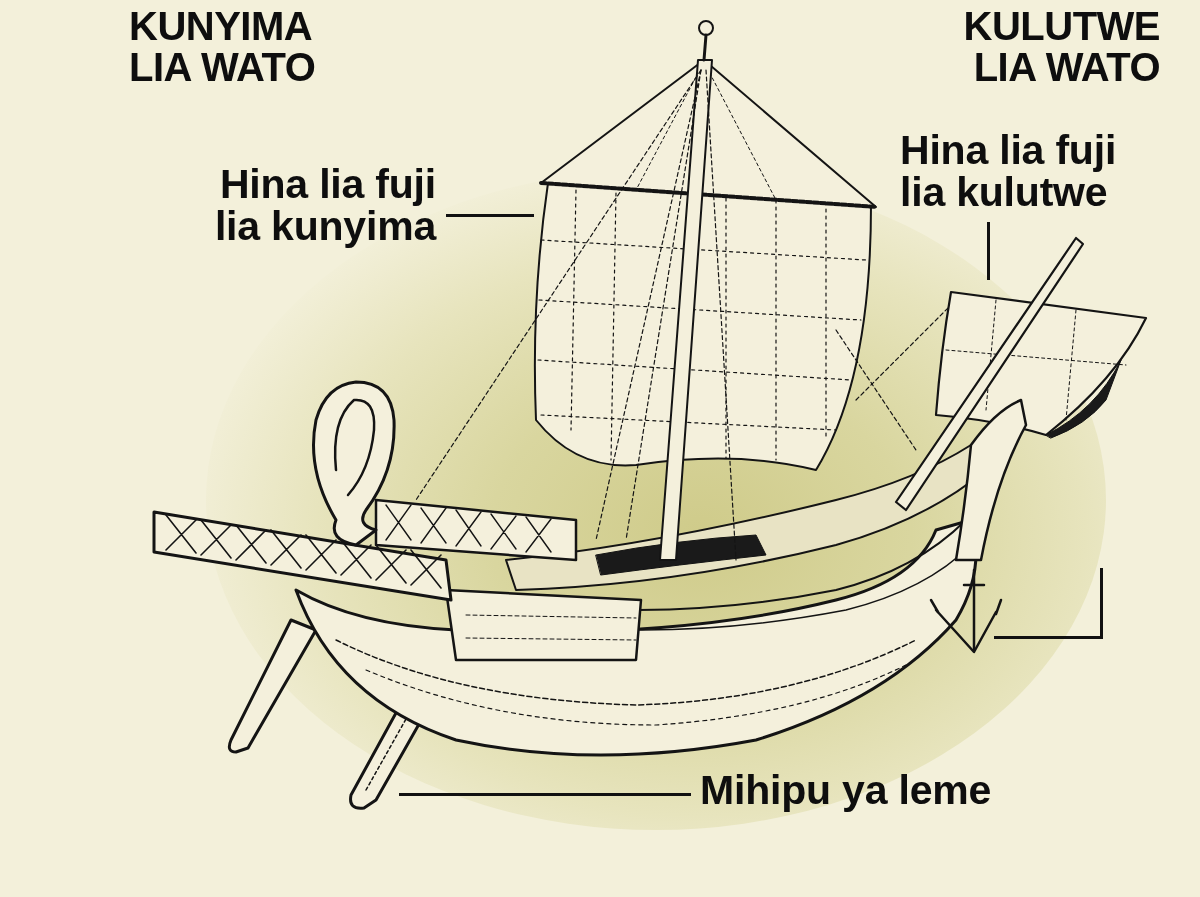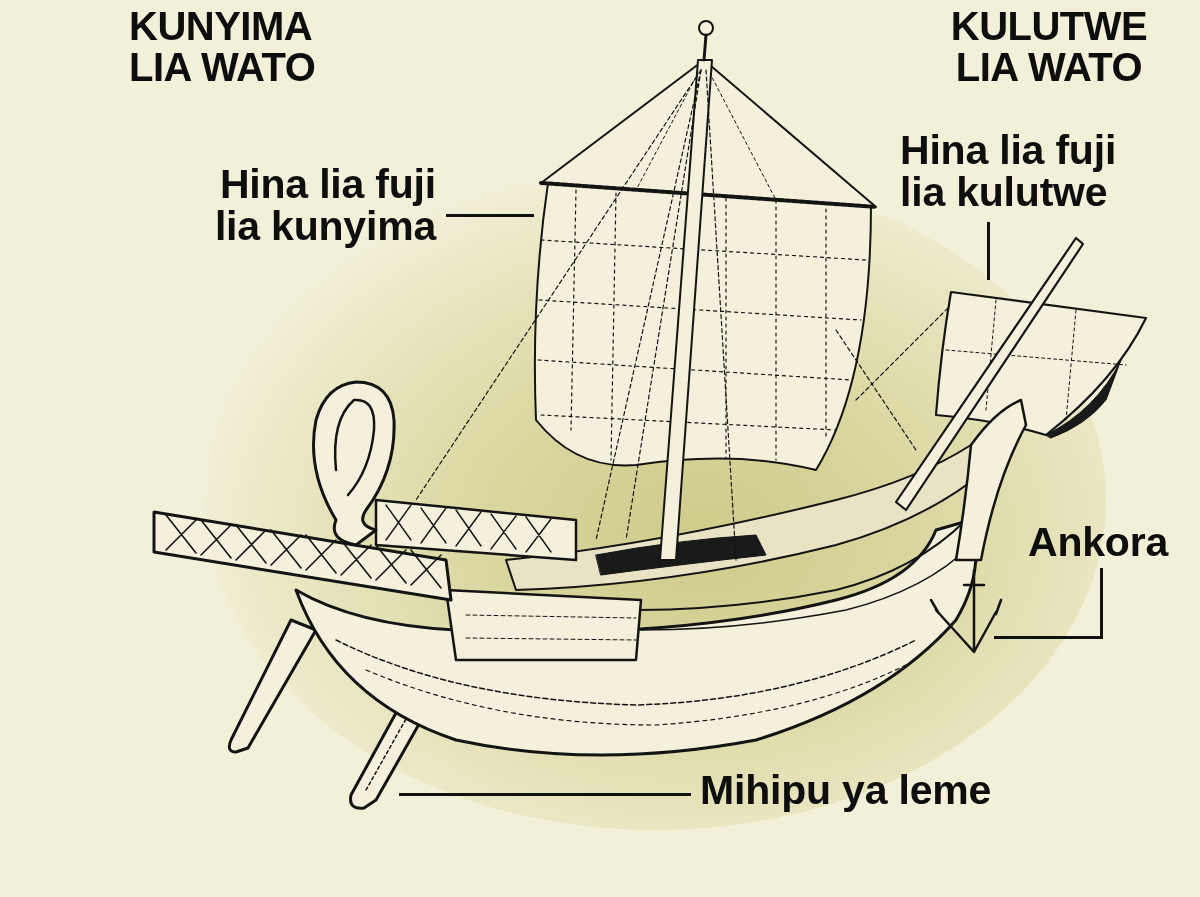--- a/index.html
+++ b/index.html
@@ -109,30 +109,29 @@
         <line x1="938" y1="570" x2="938" y2="650"></line>
         <line x1="928" y1="585" x2="948" y2="585"></line>
         <path d="M900 610 L938 652 L960 612"></path>
         <path d="M895 600 L902 612 M965 600 L960 614"></path>
       </g>
     </g>
   </svg>
 
   <div class="label heading" style="left:93px; top:6px;">KUNYIMA
 LIA WATO</div>
-  <div class="label heading" style="left:902px; top:6px; text-align:center; width:222px;">KULUTWE
+  <div class="label heading" style="left:902px; top:6px; text-align:right; width:222px;">KULUTWE
 LIA WATO</div>
 
   <div class="label part" style="left:152px; top:164px; text-align:right; width:248px;">Hina lia fuji
 lia kunyima</div>
   <div class="leader" style="left:410px; top:214px; width:88px; height:3px;"></div>
 
   <div class="label part" style="left:864px; top:130px;">Hina lia fuji
 lia kulutwe</div>
   <div class="leader" style="left:951px; top:222px; width:3px; height:58px;"></div>
 
-  <div class="label part" style="left:992px; top:522px;">Ankora</div>
   <div class="leader" style="left:1064px; top:568px; width:3px; height:70px;"></div>
   <div class="leader" style="left:958px; top:636px; width:109px; height:3px;"></div>
 
   <div class="label part" style="left:664px; top:770px;text-align:center;">Mihipu ya leme</div>
   <div class="leader" style="left:363px; top:793px; width:292px; height:3px;"></div>
 </div>
 
 </body></html>

